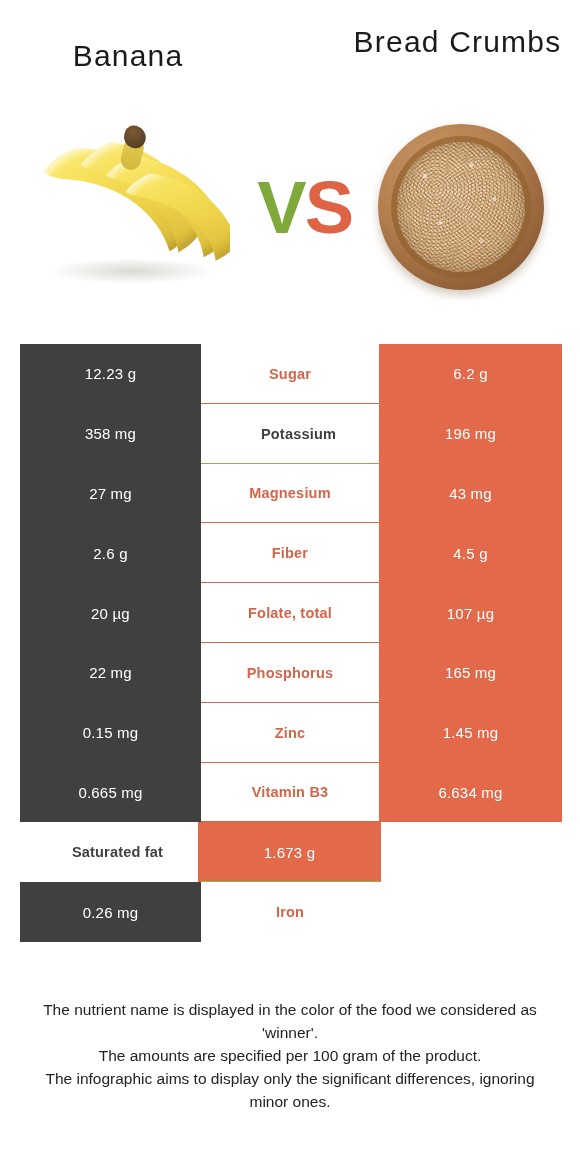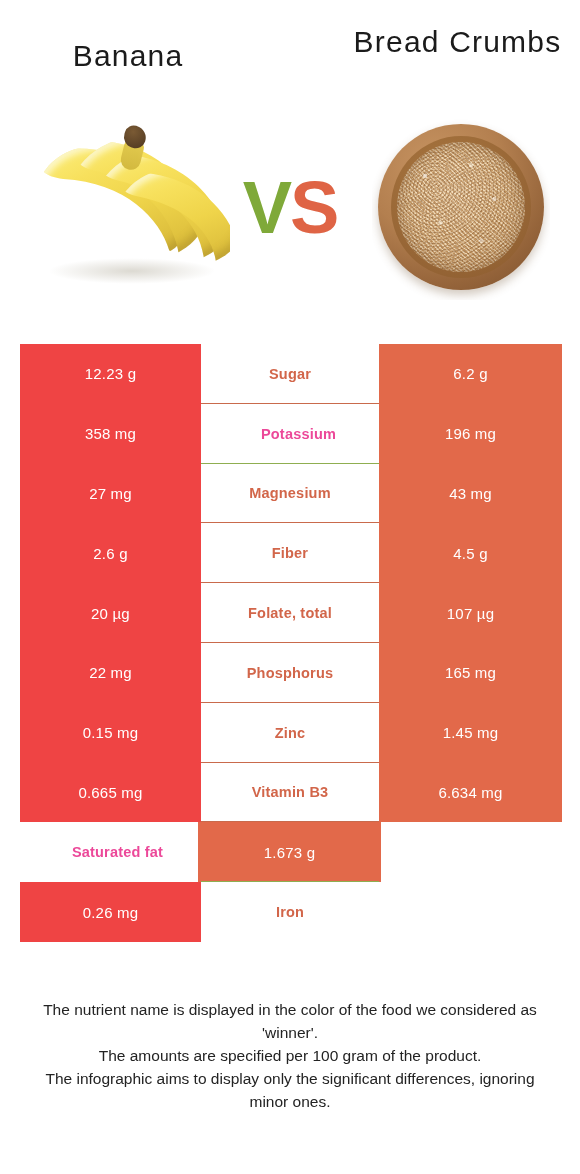--- a/index.html
+++ b/index.html
@@ -46,21 +46,21 @@
   .vs {
     position: absolute;
     left: 228px;
     top: 160px;
     width: 124px;
     height: 96px;
     font-size: 74px;
     font-weight: bold;
     letter-spacing: -2px;
     line-height: 96px;
-    text-align: center;
+    text-align: right;
     font-family: "Liberation Sans", sans-serif;
   }
   .vs .v { color: #7FA939; }
   .vs .s { color: #DF6445; }
 
   
   .img-box {
     position: absolute;
     overflow: hidden;
   }
@@ -160,21 +160,21 @@
   .cell {
     display: flex;
     align-items: center;
     justify-content: center;
     font-size: 15px;
     letter-spacing: .2px;
     height: 100%;
   }
   .cell-left {
     width: 181px;
-    background: #ef4444;
+    background: #404040;
     color: #ffffff;
   }
   .cell-mid {
     width: 178px;
     background: #ffffff;
     font-weight: bold;
     font-size: 14.5px;
   }
   .cell-right {
     width: 183px;
@@ -182,21 +182,21 @@
     color: #ffffff;
   }
   .row-sep {
     position: absolute;
     left: 181px;
     bottom: 0;
     width: 178px;
     height: 1px;
   }
   .row:last-child .row-sep { display: none; }
-  .win-green  { color: #ec4899; padding-left: 17px; }
+  .win-green  { color: #404040; padding-left: 17px; }
   .win-orange { color: #D2664A; text-align: right; }
   .sep-green  { background: #8FAE50; }
   .sep-orange { background: #C96A4C; }
 
   
   .footer {
     position: absolute;
     left: 28px;
     top: 998px;
     width: 524px;

